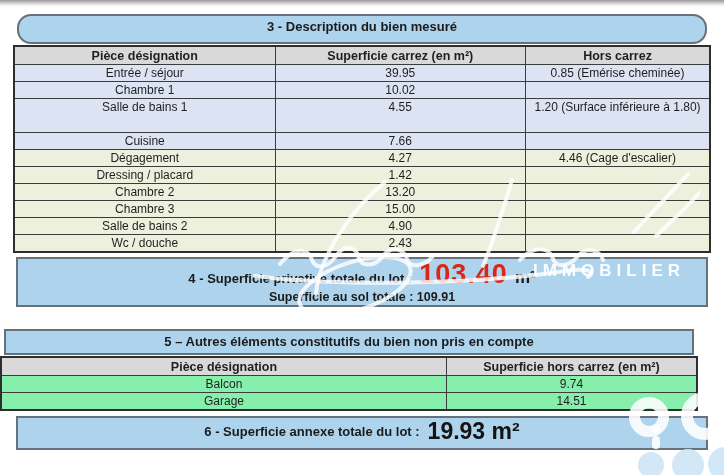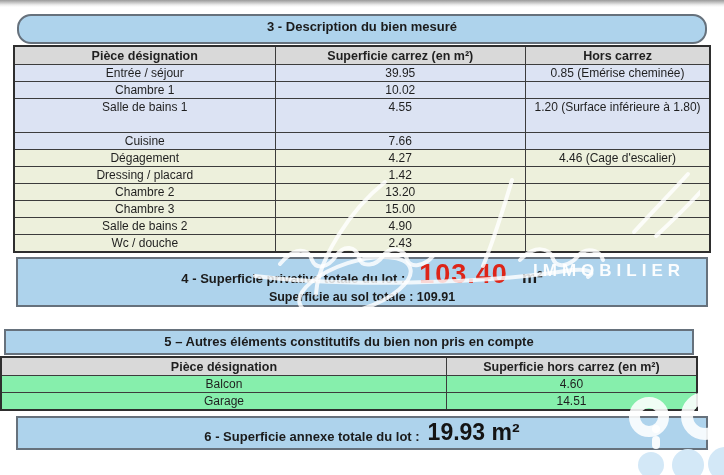--- a/index.html
+++ b/index.html
@@ -19,31 +19,31 @@
   th,td{border:1px solid #3c3c3c;text-align:center;font-size:12px;
         padding:1px 6px;height:14px;overflow:hidden;}
   th{background:var(--header-gray,#d9d9d9);font-weight:bold;font-size:12.5px;height:15px;}
   .s3 col.c1{width:37.5%}.s3 col.c2{width:36%}.s3 col.c3{width:26.5%}
   tr.tint-blue td{background:var(--row-blue,#dce3f3);}
   tr.tint-green td{background:var(--row-green,#edf0dc);}
   tr.tall td{height:31px;vertical-align:top;}
   
   .total-bar{position:absolute;box-sizing:border-box;flex-direction:column;}
   .s4{left:16px;top:257px;width:692px;height:50px;justify-content:center;}
-  .s4 .line1{display:flex;align-items:baseline;gap:14px;font-size:13px;}
+  .s4 .line1{display:flex;align-items:baseline;gap:7px;font-size:13px;}
   .s4 .big-red{font-size:27px;color:var(--total-red,#dd2418);letter-spacing:1px;line-height:1;}
   .s4 .unit{font-size:17px;}
   .s4 .line2{font-size:12.5px;margin-top:2px;}
   
   .s5{position:absolute;left:0;top:329px;width:698px;}
   .s5 .bar{height:26px;margin:0 4px 1px 4px;font-size:13px;padding-bottom:2px;}
   .s5 col.c1{width:64%}.s5 col.c2{width:36%}
   .s5 td{background:#86efac;}
   
-  .s6{left:16px;top:416px;width:692px;height:34px;flex-direction:row;align-items:flex-end;
+  .s6{left:16px;top:416px;width:692px;height:34px;flex-direction:row;align-items:center;
       gap:8px;font-size:13px;padding-bottom:4px;}
   .s6 .big-black{font-size:23px;color:#141414;line-height:1;}
   
   .sig{position:absolute;left:220px;top:168px;width:480px;height:152px;z-index:6;pointer-events:none;}
   .brand{position:absolute;left:533px;top:261px;z-index:7;pointer-events:none;
          color:rgba(255,255,255,0.95);font-weight:bold;font-size:17px;letter-spacing:5px;}
   
   .ring{position:absolute;border-radius:50%;border:11px solid rgba(255,255,255,0.88);
         z-index:5;pointer-events:none;}
   .ring.r1{left:629px;top:397px;width:18px;height:18px;}
@@ -158,21 +158,21 @@
         </colgroup>
       <thead>
         <tr>
           <th>Pièce désignation</th>
           <th>Superficie hors carrez (en m²)</th>
         </tr>
       </thead>
       <tbody id="s5-body">
           <tr>
             <td>Balcon</td>
-            <td>4.60</td>
+            <td>9.74</td>
           </tr>
           <tr>
             <td>Garage</td>
             <td>14.51</td>
           </tr>
         </tbody>
     </table>
   </section>
 
   <div class="bar total-bar s6">

